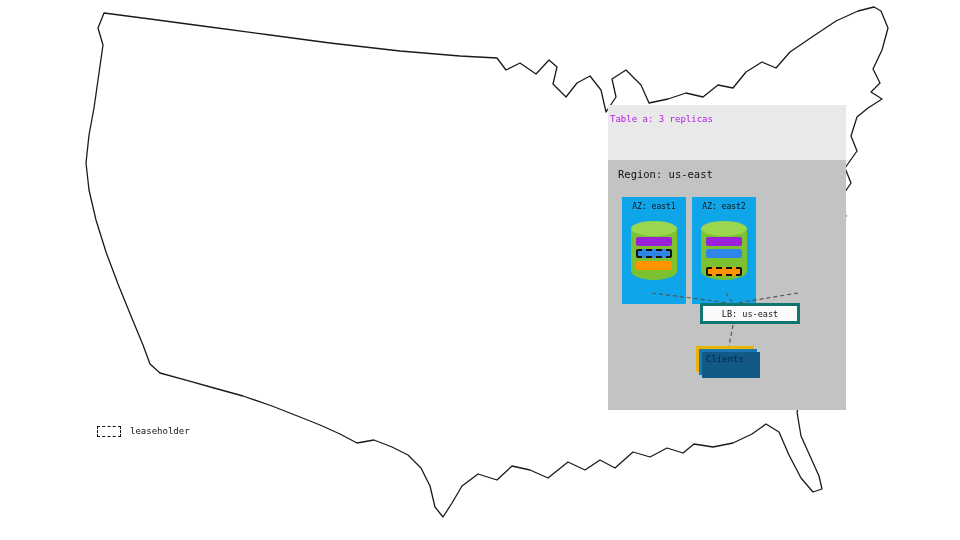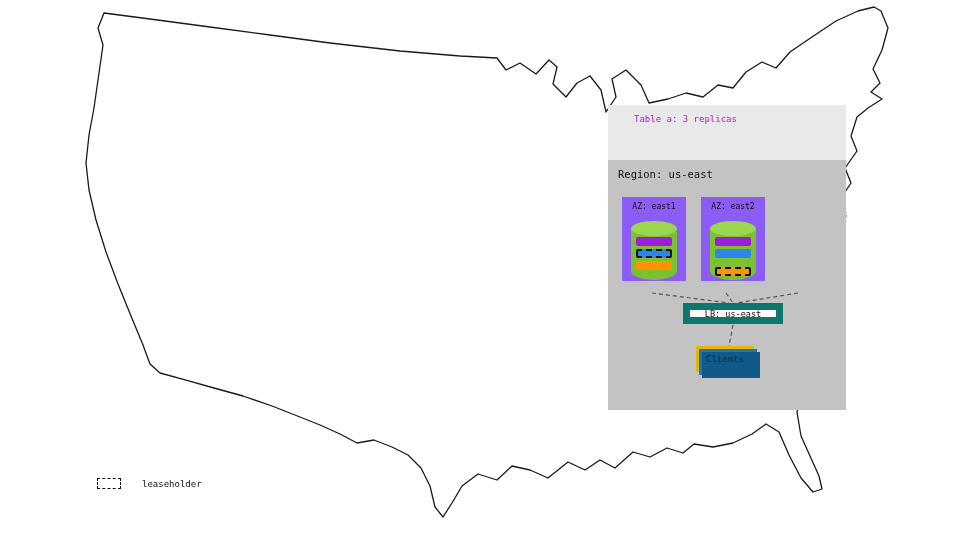--- a/index.html
+++ b/index.html
@@ -3,45 +3,45 @@
 <meta charset="utf-8">
 <style>
   html,body{margin:0;padding:0;background:#fff;}
   .stage{position:relative;width:960px;height:540px;background:#fff;overflow:hidden;
          font-family:"DejaVu Sans Mono","Liberation Mono",monospace;color:#111;}
   svg.map{position:absolute;left:0;top:0;}
   svg.connectors{position:absolute;left:0;top:0;pointer-events:none;}
 
   
   .panel{position:absolute;left:608px;top:105px;width:238px;height:305px;background:#e9e9e9;}
-  .legend{padding:7px 0 0 26px;}
+  .legend{padding:7px 0 0 2px;}
   .legend-line{font-size:9px;line-height:14px;white-space:nowrap;}
 
   .region{position:absolute;left:0;top:55px;width:238px;height:250px;background:#c3c3c3;}
   .region-label{font-size:10.5px;padding:8px 16px 0 10px;}
 
-  .az{position:absolute;top:37px;width:64px;height:84px;background:#8b5cf6;}
-  .az0{left:14px}.az1{left:93px}.az2{left:158px}
+  .az{position:absolute;top:37px;width:64px;height:107px;background:#0ea5e9;}
+  .az0{left:14px}.az1{left:84px}.az2{left:158px}
   .az-label{font-size:8px;text-align:center;padding-top:5px;white-space:nowrap;}
 
   .cyl{position:absolute;left:9px;top:25px;width:46px;height:58px;background:#7cc230;border-radius:23px/9px;}
   .cyl::before{content:"";position:absolute;left:0;top:-1px;width:46px;height:15px;border-radius:50%;background:#9ad64e;}
   .bar{position:absolute;left:5px;width:36px;height:9px;border-radius:2px;box-sizing:border-box;}
   .b0{top:15px}.b1{top:27px}.b2{top:39px}.bar.low{top:45px}
   .bar.leaseholder{border:2px dashed #111;}
 
-  .lb-box{position:absolute;left:683px;top:303px;width:100px;height:21px;background:#fafafa;border:7px solid #0f766e;
+  .lb-box{position:absolute;left:700px;top:303px;width:100px;height:21px;background:#fafafa;border:3px solid #0f766e;
           display:flex;align-items:center;justify-content:center;font-size:8.5px;box-sizing:border-box;}
 
   .clients-box{position:absolute;left:696px;top:346px;width:58px;height:26px;background:#eab308;z-index:1;
                display:flex;align-items:center;justify-content:center;font-size:9px;color:#06233f;}
   .clients-box::before{content:"";position:absolute;left:3px;top:3px;width:100%;height:100%;background:#1a78b4;z-index:-1;}
   .clients-box::after{content:"";position:absolute;left:6px;top:6px;width:100%;height:100%;background:#115a88;z-index:-1;}
 
-  .lh-key{position:absolute;left:97px;top:478px;display:flex;align-items:center;gap:21px;}
+  .lh-key{position:absolute;left:97px;top:426px;display:flex;gap:9px;}
   .lh-swatch{width:24px;height:11px;border:1.6px dashed #111;box-sizing:border-box;background:#fff;}
   .lh-label{font-size:9px;}
 </style>
 </head>
 <body>
 
 <div class="stage">
 
   <svg class="map" width="960" height="540" viewBox="0 0 960 540">
     <path d="M103,45 L98,28 L104,13 L150,19 L210,27 L270,35 L330,43 L400,51 L460,56 L497,58

